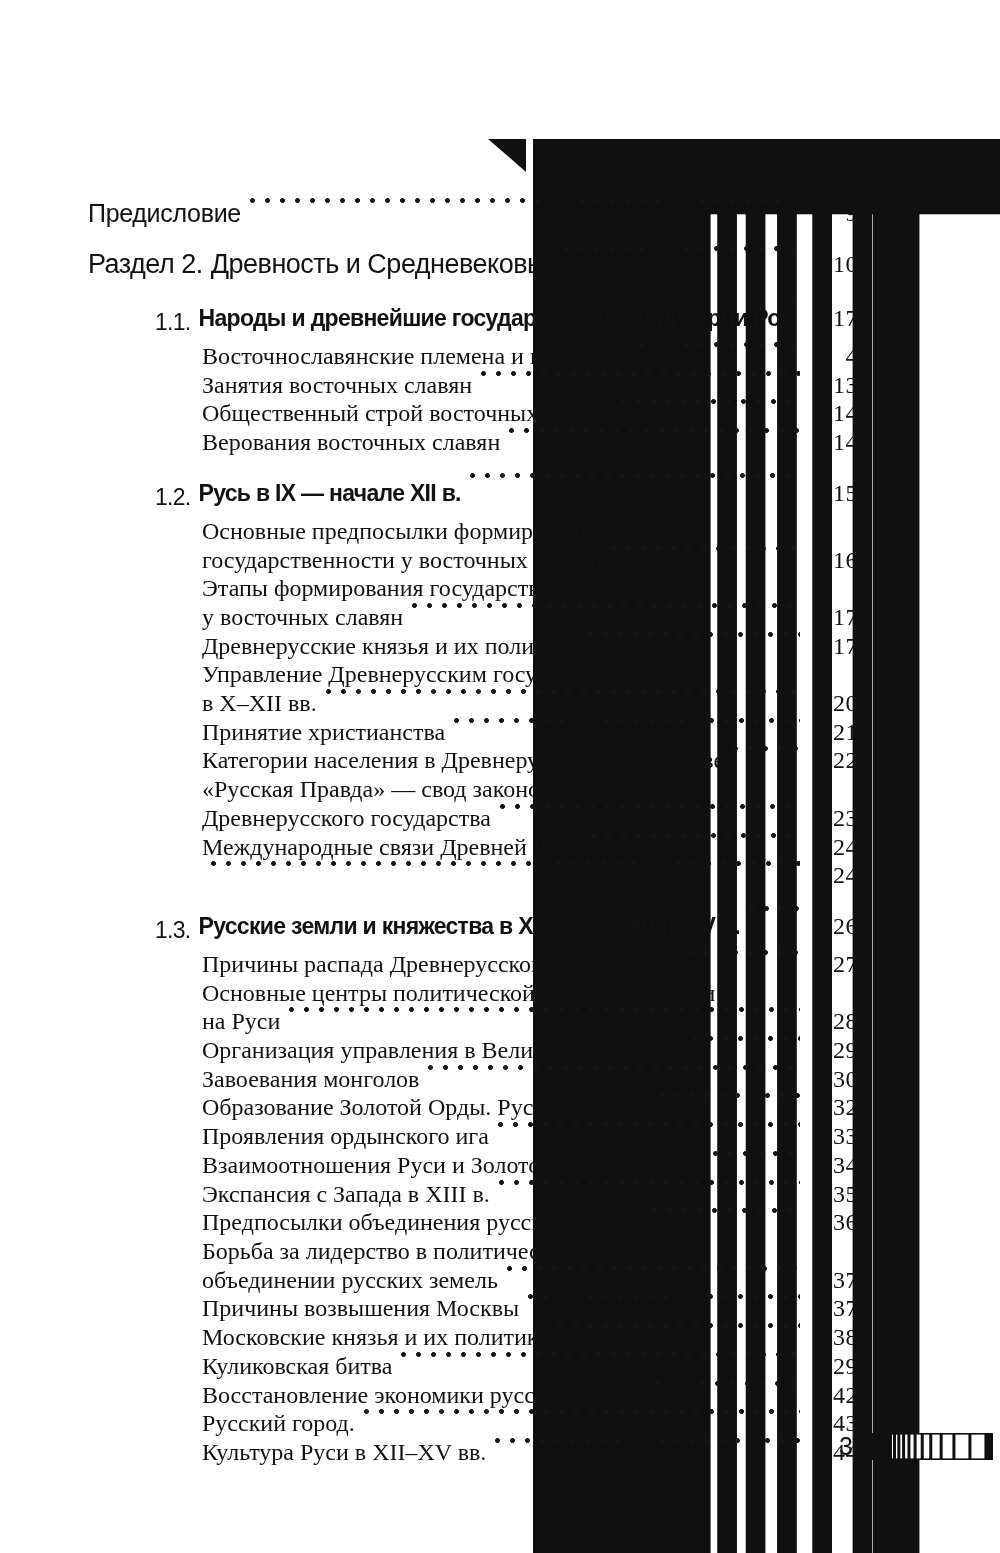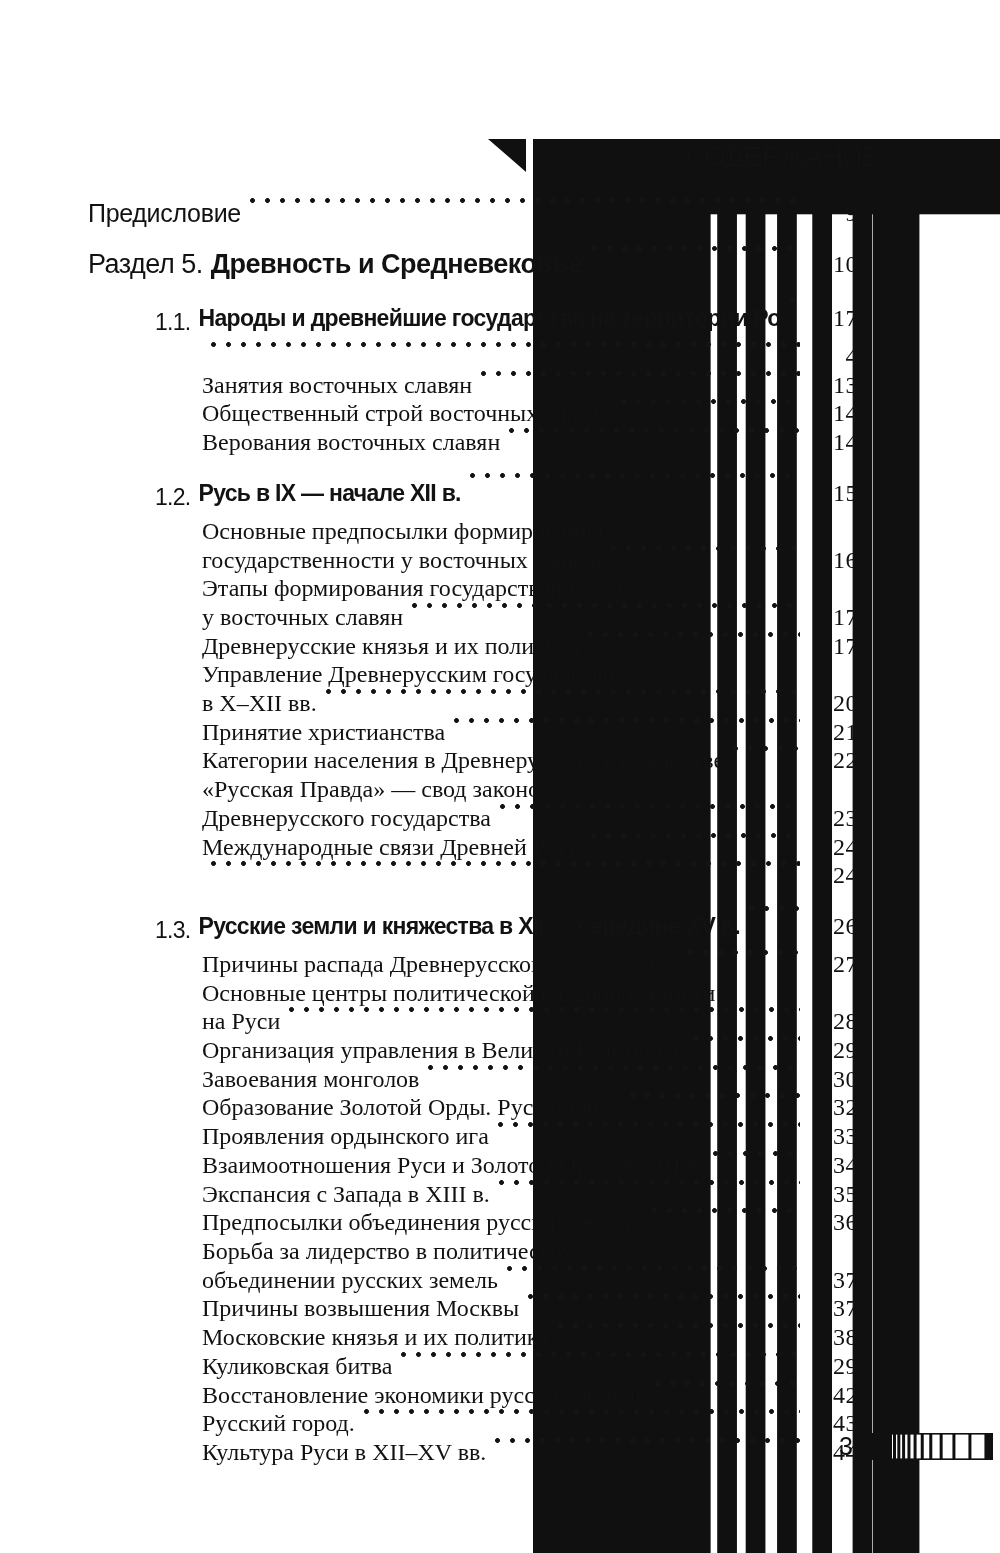--- a/index.html
+++ b/index.html
@@ -43,21 +43,21 @@
     position:absolute;left:88px;top:190px;width:770px;
   }
   .row{
     display:flex;align-items:center;
     white-space:nowrap;
   }
   .r-preface{margin-top:8px;line-height:30px;
     font-family:"Liberation Sans",sans-serif;font-size:25px;letter-spacing:-0.3px;}
   .r-razdel{margin-top:18px;line-height:36px;
     font-family:"Liberation Sans",sans-serif;font-size:27px;letter-spacing:-0.5px;}
-  .r-razdel .ttl{font-weight:700;}
+  .r-razdel .ttl{font-weight:400;}
   .r-section{margin-top:16px;margin-bottom:4px;line-height:32px;
     font-family:"Liberation Sans",sans-serif;font-size:23px;letter-spacing:-0.7px;}
   .r-section .lbl{padding-left:67px;margin-top:8px;}
   .r-section .ttl{font-weight:700;}
   .r-item{line-height:28.7px;
     font-family:"Liberation Serif","DejaVu Serif",serif;font-size:24px;
     padding-left:114px;}
   .lbl{margin-right:8px;}
   .ttl{flex-shrink:1;min-width:0;overflow:hidden;}
   .leader{
@@ -109,32 +109,33 @@
       <rect x="5.57" y="1.6" width="13.00" height="29.8" fill="#ffffff"></rect>
     </svg>
 
   <div class="toc" id="toc">
       <div class="row r-preface">
         <span class="ttl">Предисловие</span>
         <span class="leader"></span>
         <span class="pg">9</span>
       </div>
       <div class="row r-razdel">
-        <span class="lbl">Раздел 5.</span>
+        <span class="lbl">Раздел 2.</span>
         <span class="ttl">Древность и Средневековье</span>
         <span class="leader"></span>
         <span class="pg">10</span>
       </div>
       <div class="row r-section">
         <span class="lbl">1.1.</span>
         <span class="ttl">Народы и древнейшие государства на территории России</span>
         <span class="leader"></span>
         <span class="pg">17</span>
       </div>
       <div class="row r-item">
+        <span class="ttl">Восточнославянские племена и их соседи</span>
         <span class="leader"></span>
         <span class="pg">4</span>
       </div>
       <div class="row r-item">
         <span class="ttl">Занятия восточных славян</span>
         <span class="leader"></span>
         <span class="pg">13</span>
       </div>
       <div class="row r-item">
         <span class="ttl">Общественный строй восточных славян</span>

